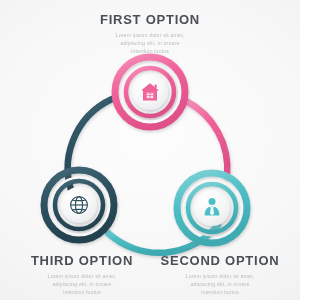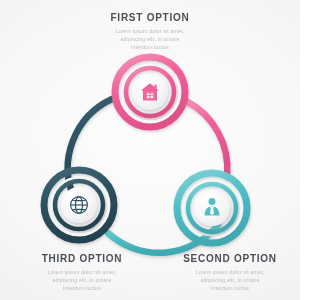--- a/index.html
+++ b/index.html
@@ -25,38 +25,38 @@
     inset: 0;
     width: 300px;
     height: 300px;
   }
   .txt-block {
     position: absolute;
     text-align: center;
     width: 120px;
   }
   .txt-title {
-    font-size: 10px;
+    font-size: 13px;
     font-weight: bold;
     letter-spacing: 0.75px;
     color: #4a4f55;
     margin: 0 0 3.5px 0;
     white-space: nowrap;
   }
   .txt-body {
     font-size: 5.2px;
     line-height: 8.2px;
     color: #b9bcbf;
     letter-spacing: 0.18px;
     margin: 0;
   }
   .txt-body span { display: block; white-space: nowrap; }
   #block-first  { left: 90px;  top: 12px; }
   #block-third  { left: 22px;  top: 253px; text-align: center; }
-  #block-second { left: 170px; top: 253px; }
+  #block-second { left: 160px; top: 253px; }
 </style>
 </head>
 <body>
 
 <div id="infographic">
 
   <svg class="arc-layer" viewBox="0 0 300 300">
     <defs>
       <filter id="softshadow" x="-40%" y="-40%" width="180%" height="180%">
         <feDropShadow dx="0.8" dy="1.6" stdDeviation="1.6" flood-color="#6a7078" flood-opacity="0.30"></feDropShadow>

